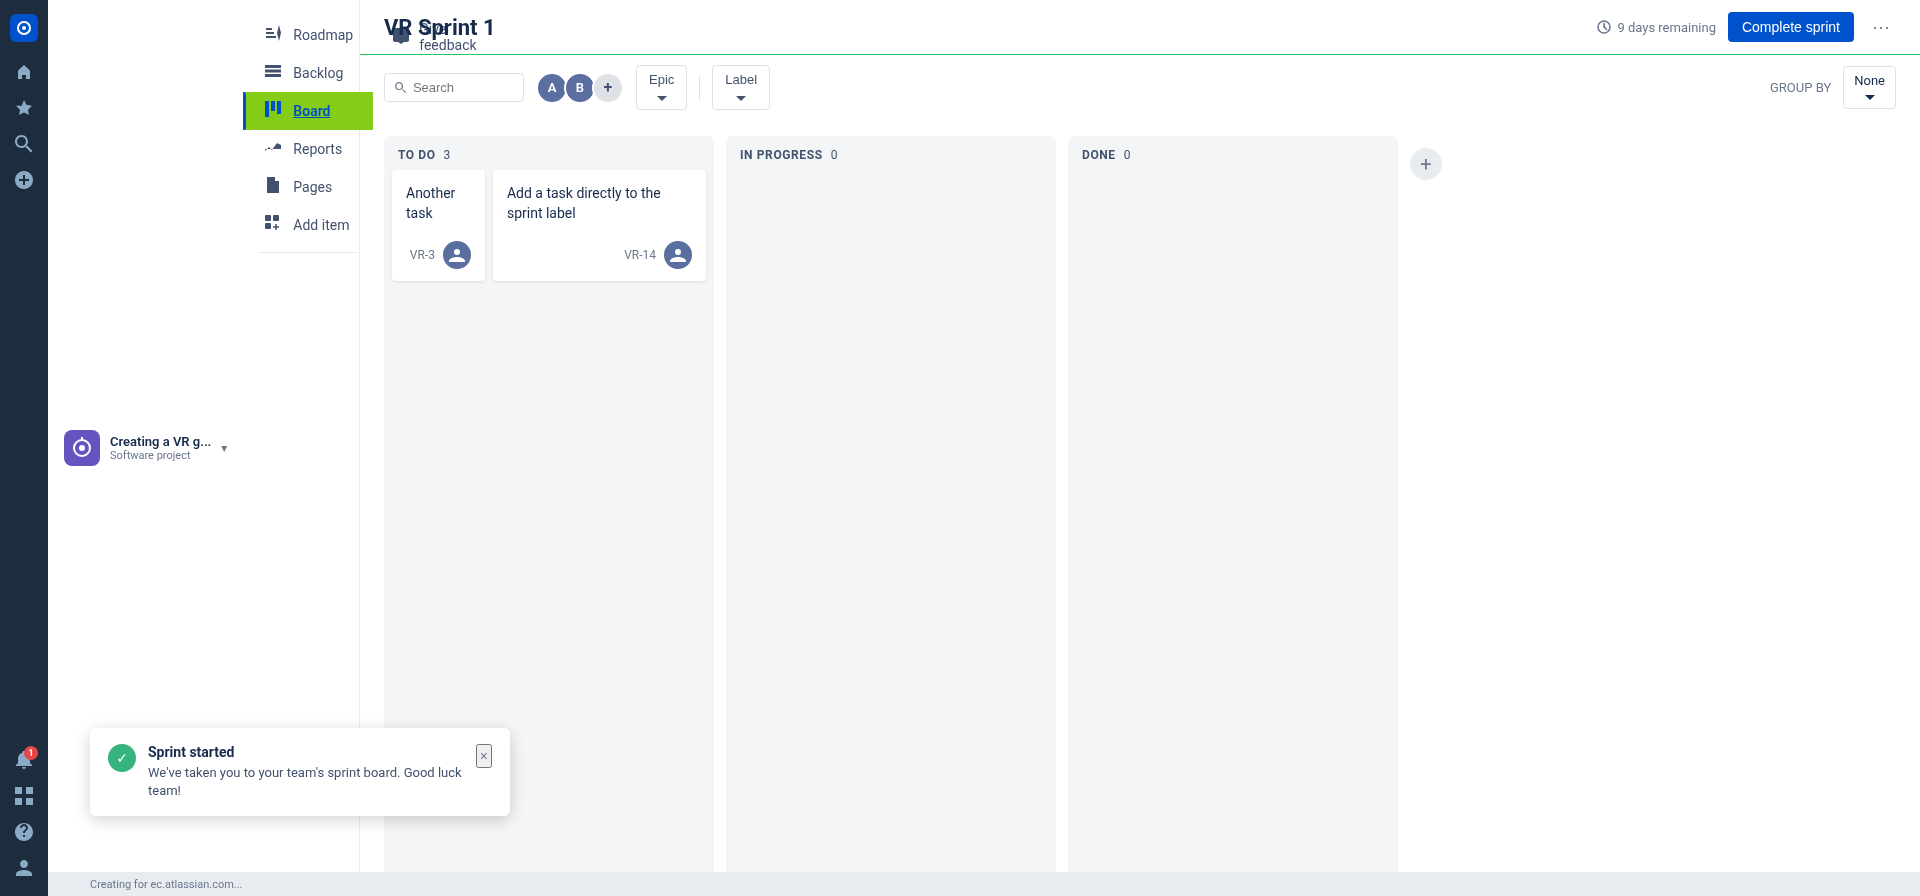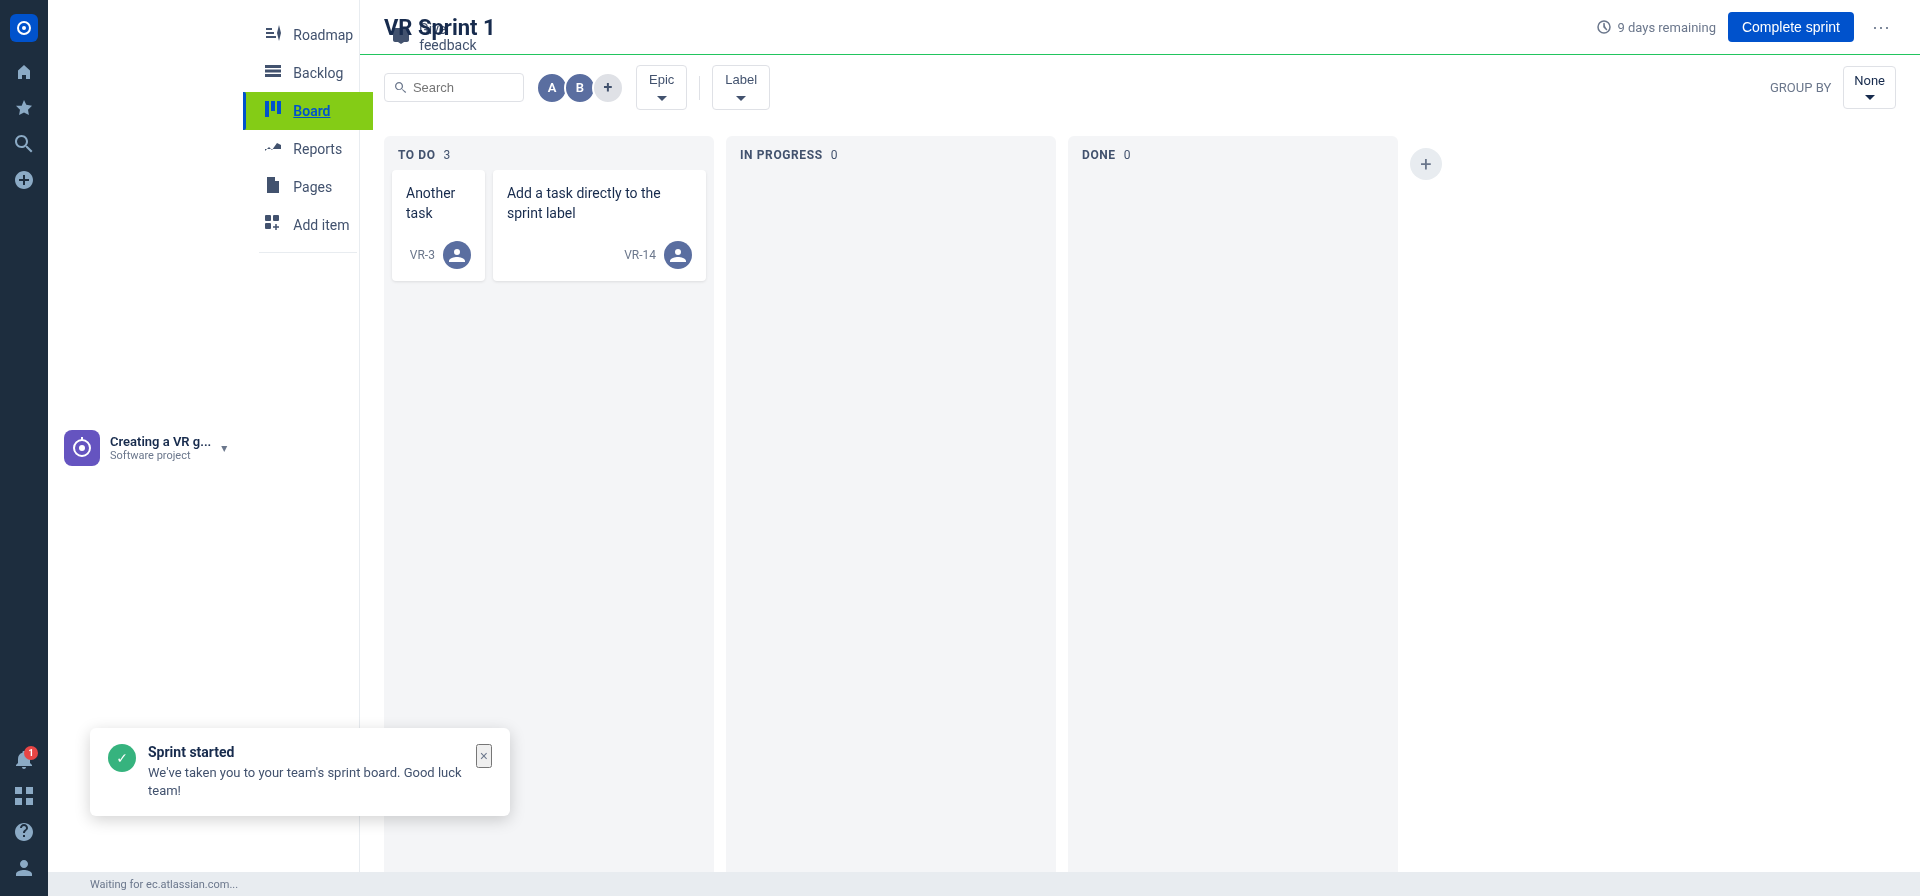--- a/index.html
+++ b/index.html
@@ -557,14 +557,14 @@
 <div class="toast">
   <div class="toast-icon">✓</div>
   <div class="toast-content">
     <div class="toast-title">Sprint started</div>
     <div class="toast-message">We've taken you to your team's sprint board. Good luck team!</div>
   </div>
   <button class="toast-close">×</button>
 </div>
 
 <div class="status-bar">
-  <span>Waiting for ec.atlassian.com...</span>
+  <span>Creating for ec.atlassian.com...</span>
 </div>
 
 </body></html>

